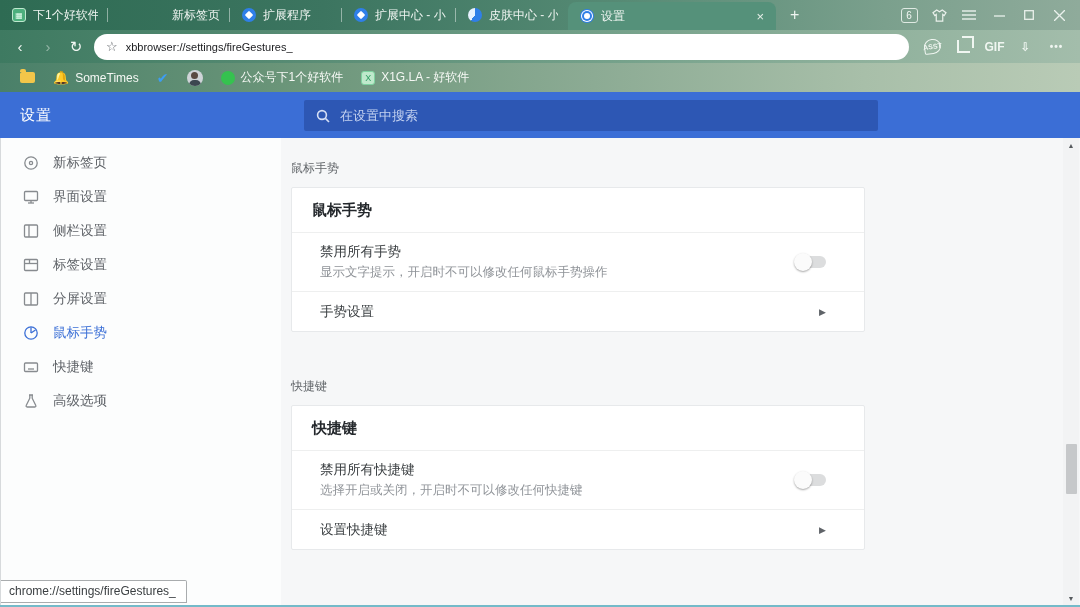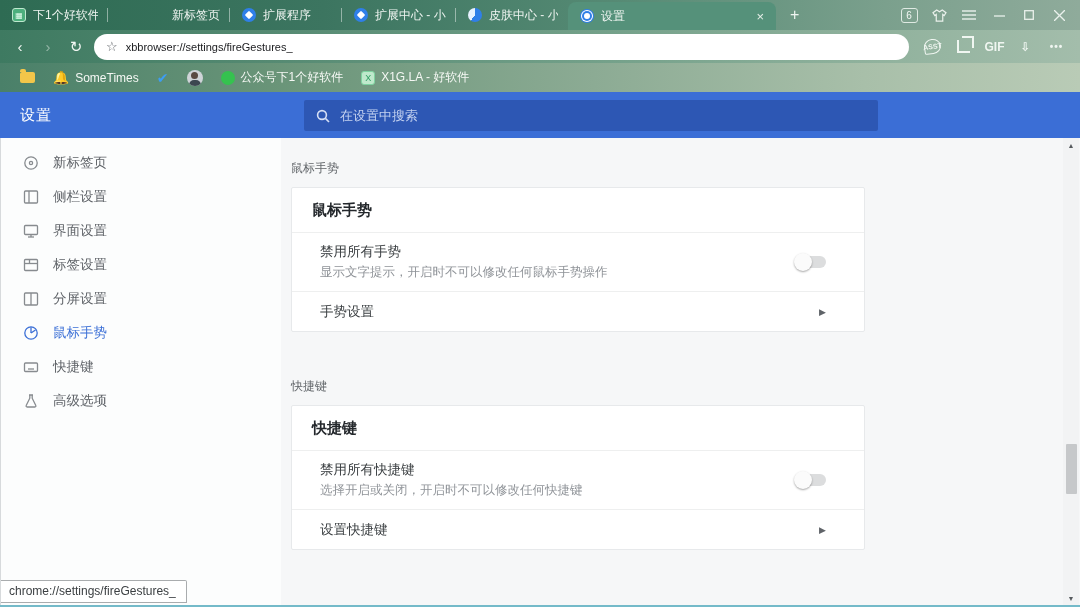--- a/index.html
+++ b/index.html
@@ -240,32 +240,32 @@
     <div class="sidebar">
       <div class="sitem">
         <svg width="16" height="16" viewBox="0 0 16 16" fill="none" stroke-width="1.3">
             <circle cx="8" cy="8" r="6.2"></circle>
             <circle cx="8" cy="8" r="1.6"></circle>
           </svg>
         <span>新标签页</span>
       </div>
       <div class="sitem">
         <svg width="16" height="16" viewBox="0 0 16 16" fill="none" stroke-width="1.3">
-            <rect x="1.5" y="2" width="13" height="12" rx="1"></rect>
-            <line x1="6" y1="2" x2="6" y2="14"></line>
-          </svg>
-        <span>侧栏设置</span>
-      </div>
-      <div class="sitem">
-        <svg width="16" height="16" viewBox="0 0 16 16" fill="none" stroke-width="1.3">
             <rect x="1.5" y="2.5" width="13" height="9" rx="1"></rect>
             <line x1="8" y1="11.5" x2="8" y2="14"></line>
             <line x1="5" y1="14" x2="11" y2="14"></line>
           </svg>
         <span>界面设置</span>
+      </div>
+      <div class="sitem">
+        <svg width="16" height="16" viewBox="0 0 16 16" fill="none" stroke-width="1.3">
+            <rect x="1.5" y="2" width="13" height="12" rx="1"></rect>
+            <line x1="6" y1="2" x2="6" y2="14"></line>
+          </svg>
+        <span>侧栏设置</span>
       </div>
       <div class="sitem">
         <svg width="16" height="16" viewBox="0 0 16 16" fill="none" stroke-width="1.3">
             <rect x="1.5" y="2.5" width="13" height="11" rx="1"></rect>
             <line x1="1.5" y1="6.5" x2="14.5" y2="6.5"></line>
             <line x1="6.5" y1="2.5" x2="6.5" y2="6.5"></line>
           </svg>
         <span>标签设置</span>
       </div>
       <div class="sitem">

